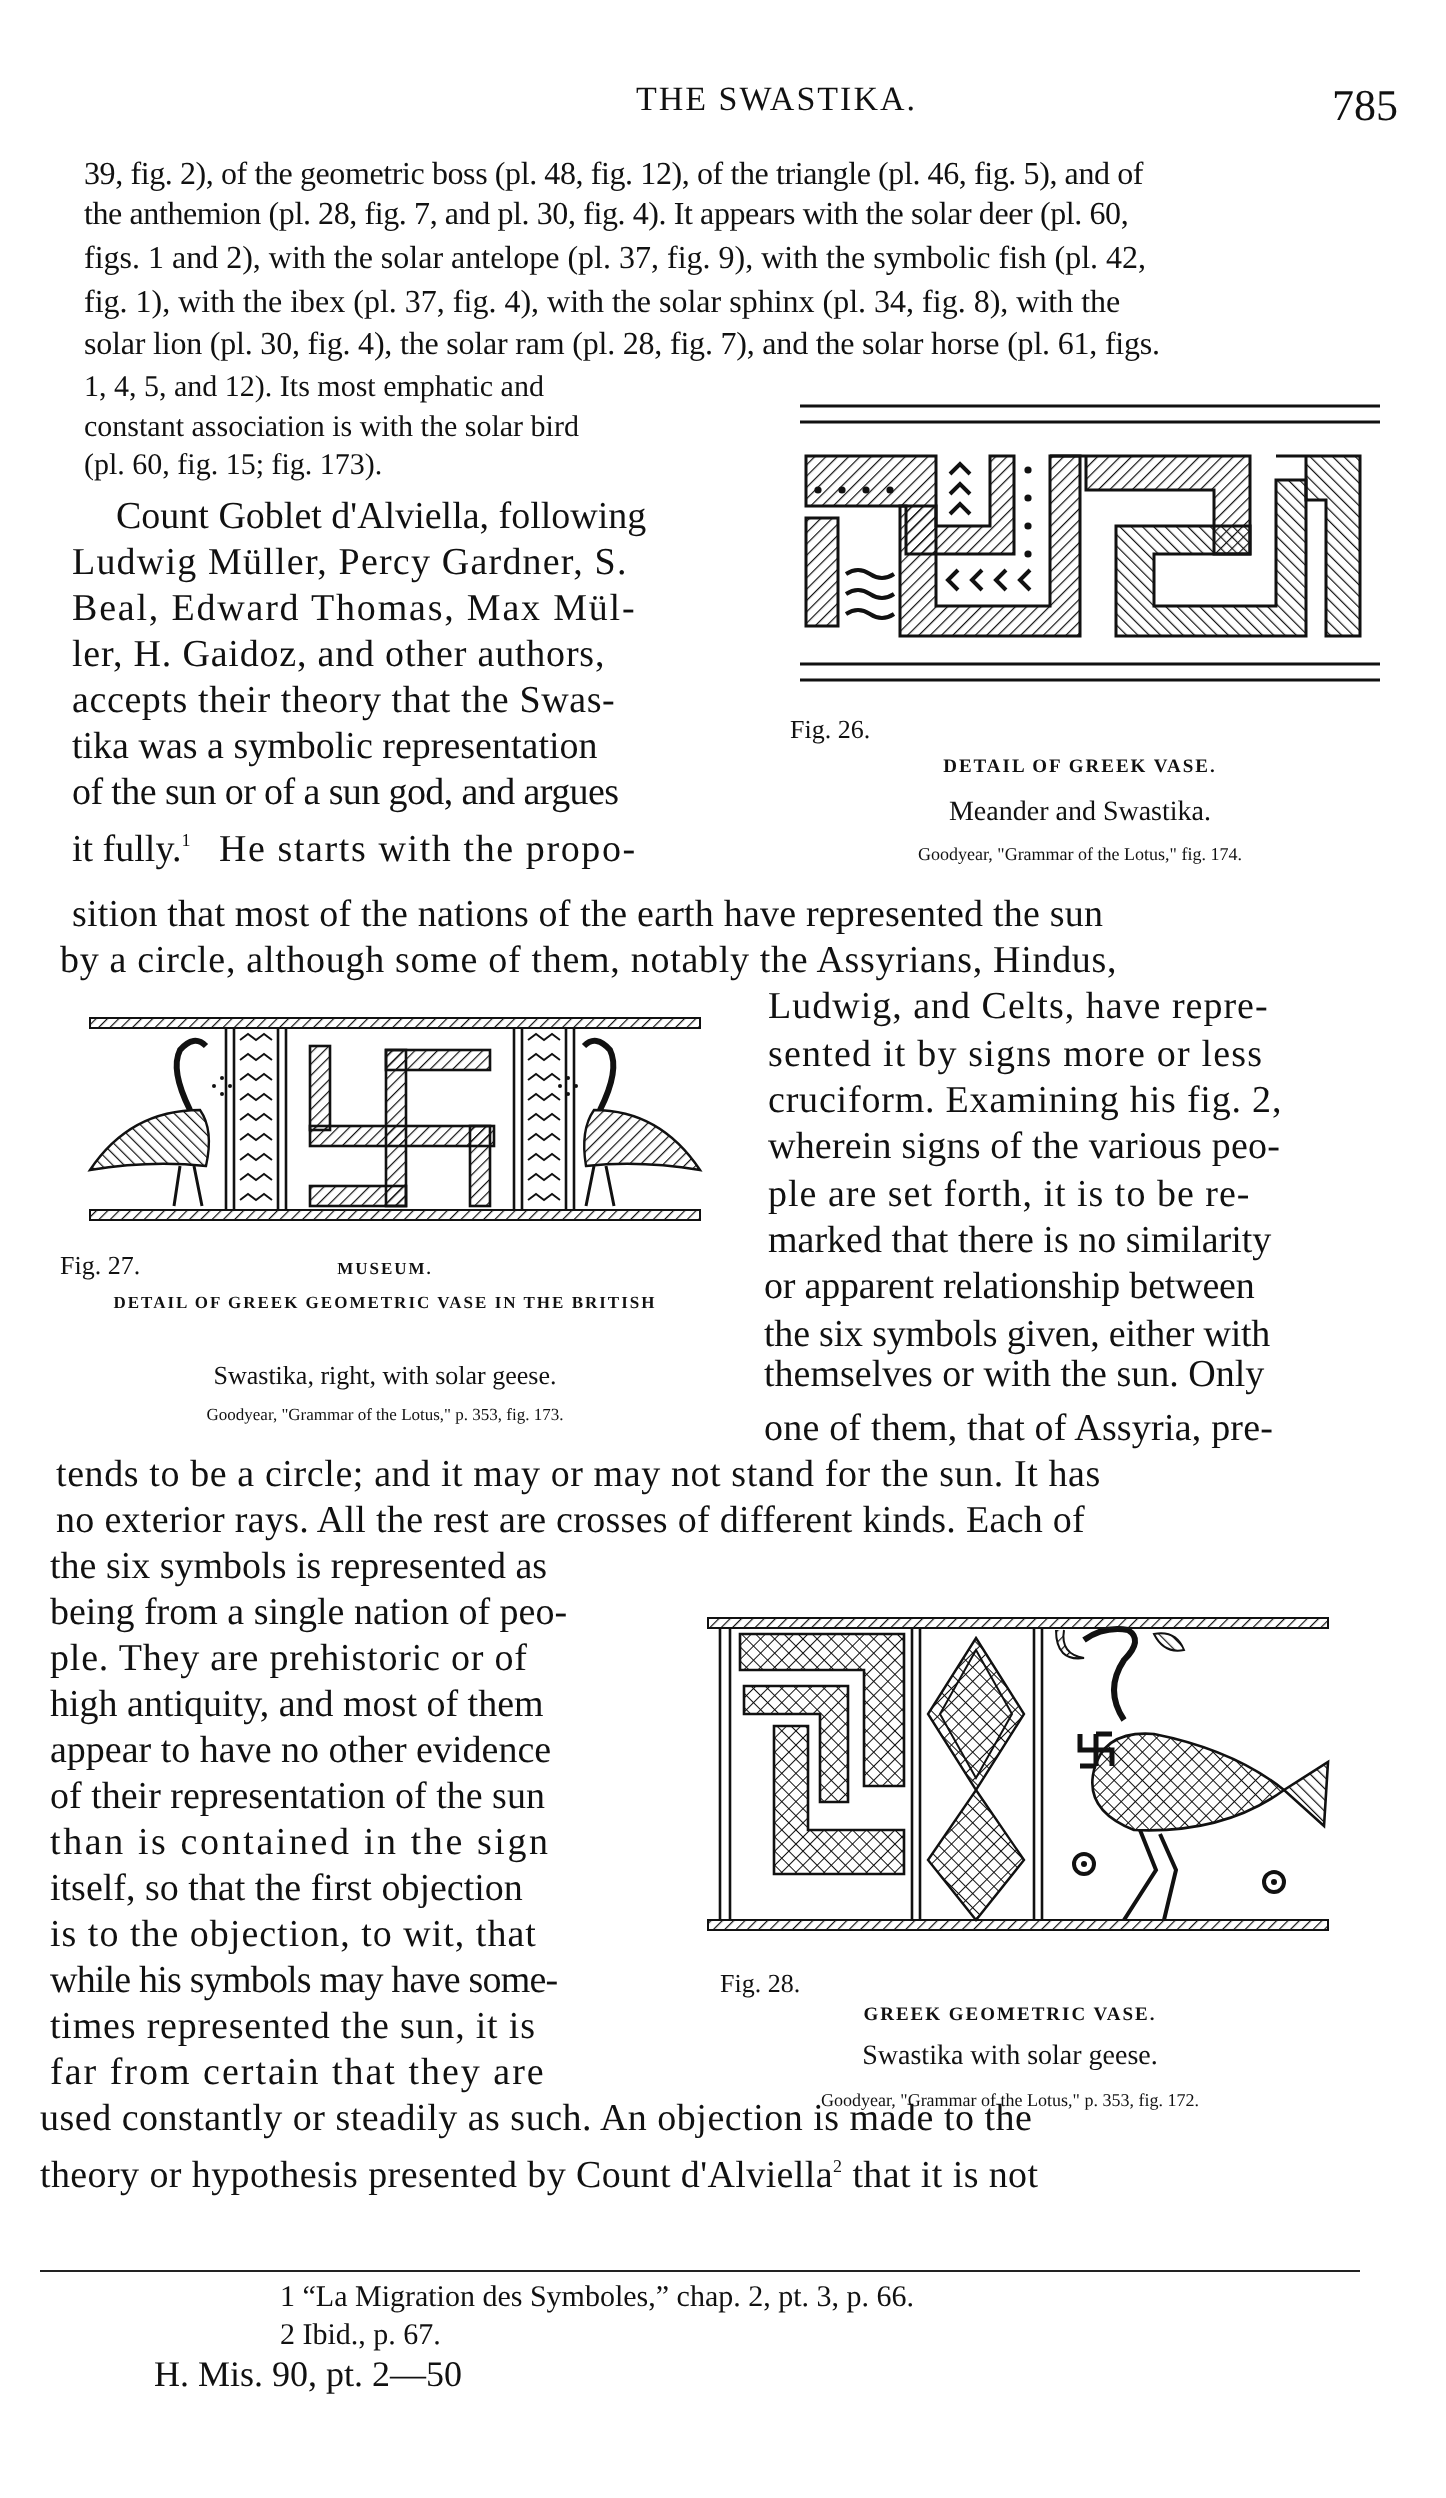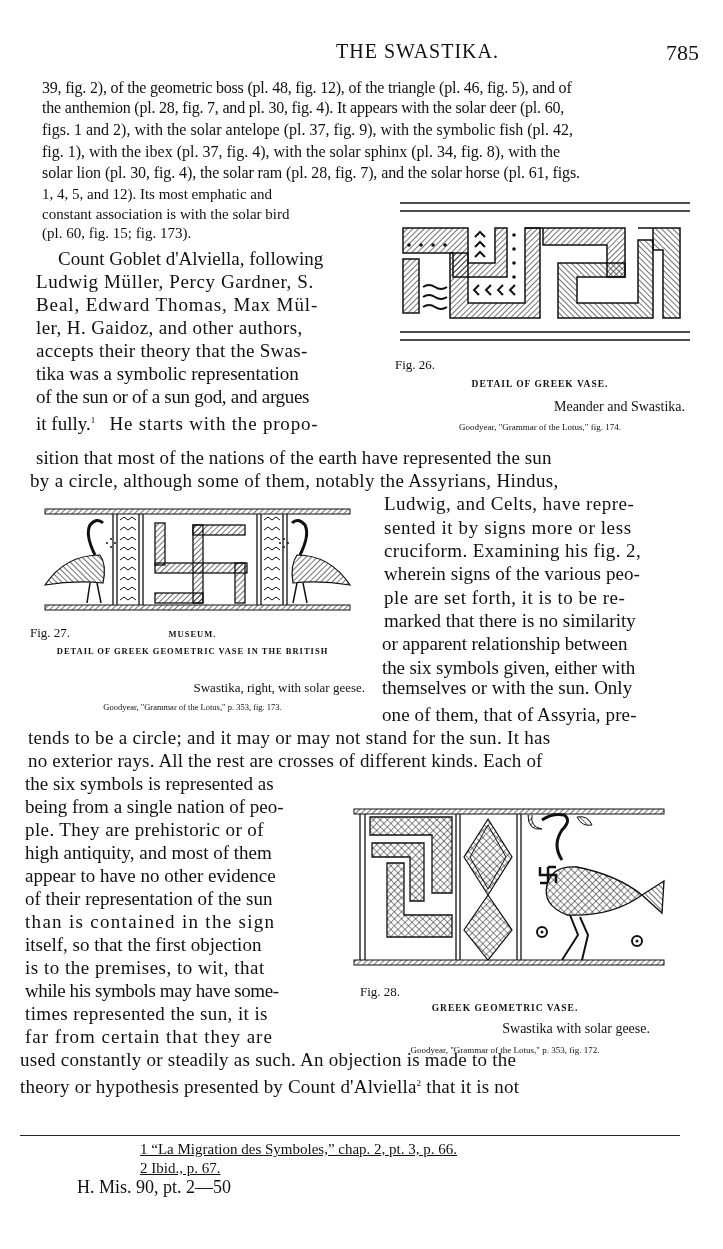--- a/index.html
+++ b/index.html
@@ -1,28 +1,28 @@
 <!DOCTYPE html>
 <html><head>
   <meta charset="utf-8">
   <style>
     html, body { margin: 0; padding: 0; background: #ffffff; }
     body { width: 723px; height: 1249px; position: relative; overflow: hidden;
            font-family: "Liberation Serif", "DejaVu Serif", serif; color: #111; }
     .abs { position: absolute; white-space: nowrap; }
-    .running-head { top: 40px; left: 336px; font-size: 20px; letter-spacing: 1px; text-align: center; }
+    .running-head { top: 40px; left: 318px; font-size: 17px; letter-spacing: 1px; text-align: center; }
     .page-num { top: 40px; left: 666px; font-size: 22px; text-align: center; }
     .line { position: absolute; white-space: nowrap; font-size: 17.5px; line-height: 20px; }
     .wide { font-size: 19px; }
     .fig-title { position: absolute; text-align: left; font-size: 13px; }
     .fig-sub { position: absolute; text-align: center; font-size: 9.5px; letter-spacing: 1px; font-weight: bold; }
-    .fig-desc { position: absolute; text-align: right; font-size: 14px; }
+    .fig-desc { position: absolute; text-align: center; font-size: 14px; }
     .fig-cite { position: absolute; text-align: center; font-size: 9px; }
     .rule { position: absolute; height: 1px; background: #222; }
-    .footnote { position: absolute; white-space: nowrap; font-size: 15px; text-decoration: underline; }
+    .footnote { position: absolute; white-space: nowrap; font-size: 15px; }
     .signature { position: absolute; white-space: nowrap; font-size: 18px; }
     sup { font-size: 9px; }
     svg { position: absolute; }
   </style>
 </head>
 <body>
 
 <svg width="0" height="0" style="position:absolute">
   <defs>
     <pattern id="hatch" width="4" height="4" patternUnits="userSpaceOnUse" patternTransform="rotate(45)">
@@ -93,21 +93,21 @@
 
 <div>
   <div class="line wide" style="top:774px;left:25px">the six symbols is represented as</div>
   <div class="line wide" style="top:797px;left:25px">being from a single nation of peo-</div>
   <div class="line wide" style="top:820px;left:25px;letter-spacing:0.4px">ple.  They are prehistoric or of</div>
   <div class="line wide" style="top:843px;left:25px">high antiquity, and most of them</div>
   <div class="line wide" style="top:866px;left:25px">appear to have no other evidence</div>
   <div class="line wide" style="top:889px;left:25px">of their representation of the sun</div>
   <div class="line wide" style="top:912px;left:25px;letter-spacing:1.3px">than is contained in the sign</div>
   <div class="line wide" style="top:935px;left:25px">itself, so that the first objection</div>
-  <div class="line wide" style="top:958px;left:25px;letter-spacing:0.5px">is to the premises, to wit, that</div>
+  <div class="line wide" style="top:958px;left:25px;letter-spacing:0.5px">is to the objection, to wit, that</div>
   <div class="line wide" style="top:981px;left:25px;letter-spacing:-0.4px">while his symbols may have some-</div>
   <div class="line wide" style="top:1004px;left:25px;letter-spacing:0.4px">times represented the sun, it is</div>
   <div class="line wide" style="top:1027px;left:25px;letter-spacing:1px">far from certain that they are</div>
 </div>
 
 <div>
   <div class="line wide" style="top:1050px;left:20px;letter-spacing:0.25px">used constantly or steadily as such.  An objection is made to the</div>
   <div class="line wide" style="top:1073px;left:20px;letter-spacing:0.2px">
     <span>theory or hypothesis presented by Count d'Alviella</span><sup>2</sup> <span>that it is not</span>
   </div>

